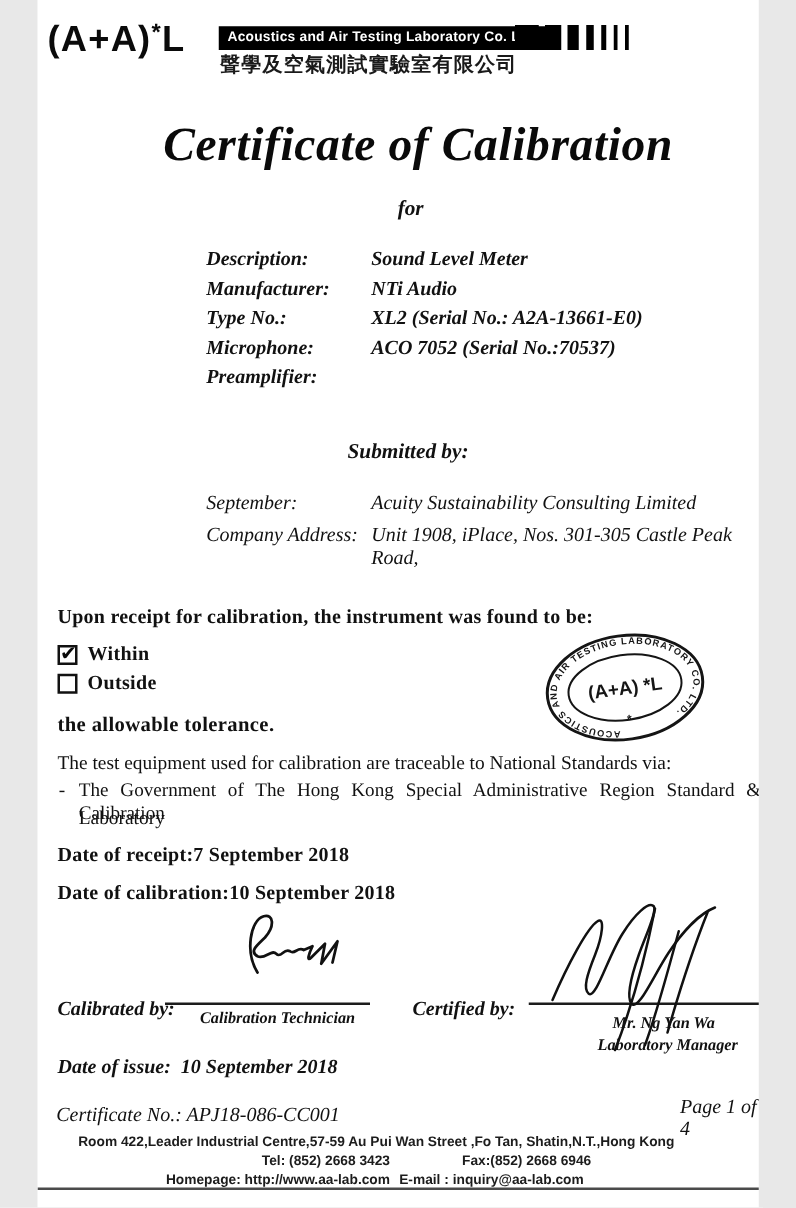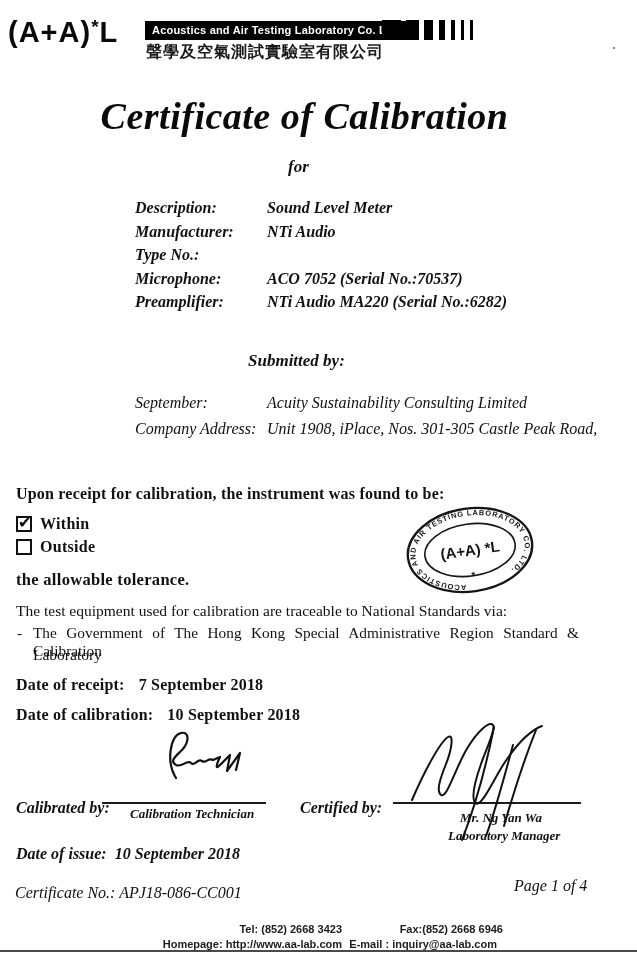--- a/index.html
+++ b/index.html
@@ -1,18 +1,18 @@
 <!DOCTYPE html>
 <html><head>
 <meta charset="utf-8">
 <style>
   * { margin:0; padding:0; box-sizing:border-box; }
   html,body { background:#e8e8e8; }
   .page {
-    position:relative; width:637px; height:966px; margin:0 auto;
+    position:relative; width:577px; height:966px; margin:0 auto;
     background:#ffffff; color:#111;
     font-family:"Liberation Serif", serif;
     overflow:hidden;
   }
   
   .logo {
     position:absolute; left:8px; top:16px;
     font-family:"Liberation Sans", sans-serif;
     font-weight:bold; font-size:29px; letter-spacing:1px; color:#0a0a0a;
     white-space:nowrap;
@@ -73,21 +73,21 @@
   .trace-bullet { position:absolute; left:17px; top:624px; font-size:15.5px; }
   .trace-line1 {
     position:absolute; left:33px; top:624px; width:546px; font-size:15.3px;
     text-align:justify; text-align-last:justify; white-space:normal;
   }
   .trace-line2 { position:absolute; left:33px; top:646px; font-size:15.5px; }
   
   .daterow { position:absolute; left:16px; font-size:16px; font-weight:bold; letter-spacing:0.2px; }
   .date-receipt { top:676px; }
   .date-calibration { top:706px; }
-  .daterow .dval { margin-left:14px; }
+  .daterow .dval { }
   
   .sig1 { position:absolute; left:148px; top:728px; width:105px; height:58px; }
   .sig2 { position:absolute; left:396px; top:718px; width:172px; height:128px; }
   .siglabel { position:absolute; font-size:16px; font-weight:bold; font-style:italic;margin-top:17px; }
   .calibrated-label { left:16px; top:782px; }
   .certified-label { left:300px; top:782px; }
   .sigline { position:absolute; border-top:2px solid #1c1c1c; height:0; }
   .sigline1 { left:102px; top:802px; width:164px; }
   .sigline2 { left:393px; top:802px; width:188px; }
   .sigtitle { position:absolute; font-size:13px; font-weight:bold; font-style:italic; }
@@ -133,28 +133,28 @@
     <div class="frow">
         <span class="flabel">Description:</span>
         <span>Sound Level Meter</span>
       </div>
     <div class="frow">
         <span class="flabel">Manufacturer:</span>
         <span>NTi Audio</span>
       </div>
     <div class="frow">
         <span class="flabel">Type No.:</span>
+        <span>XL2 (Serial No.: A2A-13661-E0)</span>
       </div>
     <div class="frow">
         <span class="flabel">Microphone:</span>
         <span>ACO 7052 (Serial No.:70537)</span>
       </div>
     <div class="frow">
         <span class="flabel">Preamplifier:</span>
-        <span>NTi Audio MA220 (Serial No.:6282)</span>
       </div>
   </div>
 
   <div class="submitted-heading">Submitted by:</div>
   <div class="cust">
     <div class="frow">
         <span class="flabel">September:</span>
         <span>Acuity Sustainability Consulting Limited</span>
       </div>
     <div class="frow">
@@ -214,19 +214,20 @@
       <path d="M140,12 C128,42 116,80 108,108"></path>
     </g>
   </svg>
   <div class="sigtitle certified-name">Mr. Ng Yan Wa</div>
   <div class="sigtitle certified-title">Laboratory Manager</div>
 
   <div class="date-issue"><span>Date of issue:</span><span class="dval">10 September 2018</span></div>
 
   <div class="cert-no">Certificate No.: APJ18-086-CC001</div>
   <div class="page-no">Page 1 of 4</div>
+  <div class="fline f-address">Room 422,Leader Industrial Centre,57-59 Au Pui Wan Street ,Fo Tan, Shatin,N.T.,Hong Kong</div>
   <div class="fline f-tel">Tel: (852) 2668 3423</div>
   <div class="fline f-fax">Fax:(852) 2668 6946</div>
   <div class="fline f-home">Homepage: http://www.aa-lab.com</div>
   <div class="fline f-mail">E-mail : inquiry@aa-lab.com</div>
   <div class="bottom-rule"></div>
 
 </div>
 
 </body></html>

